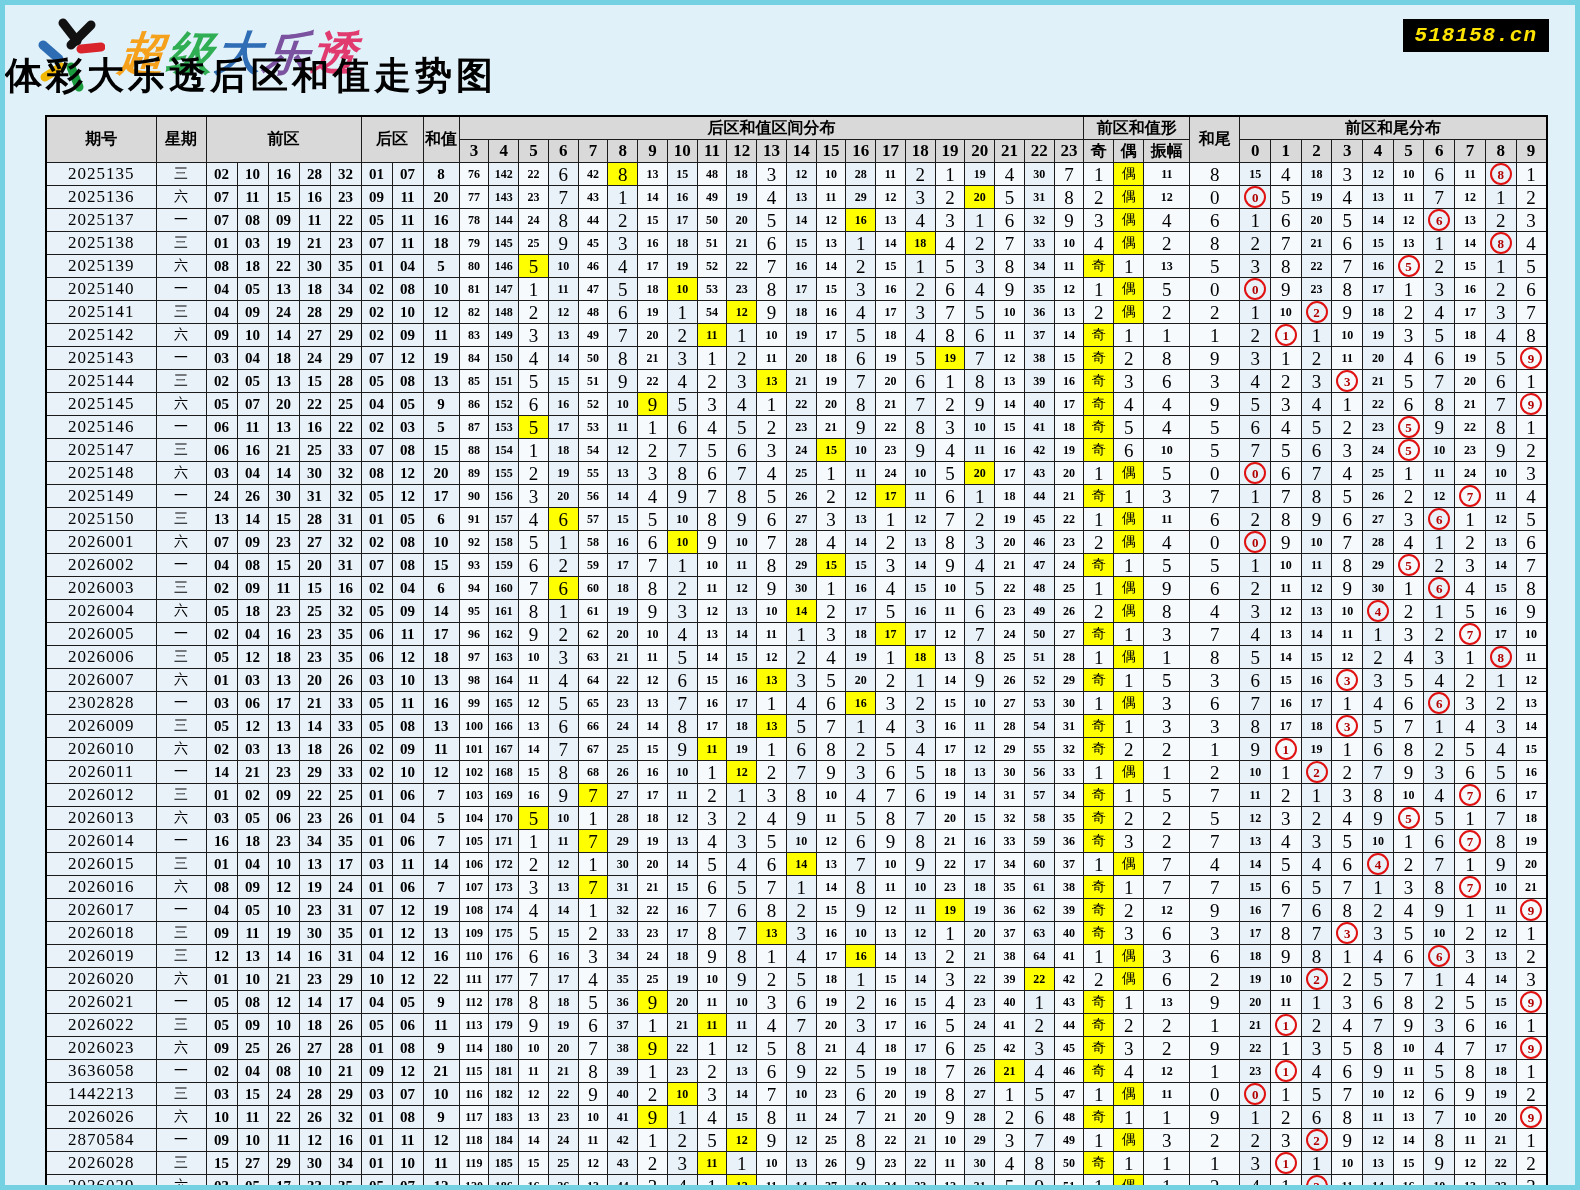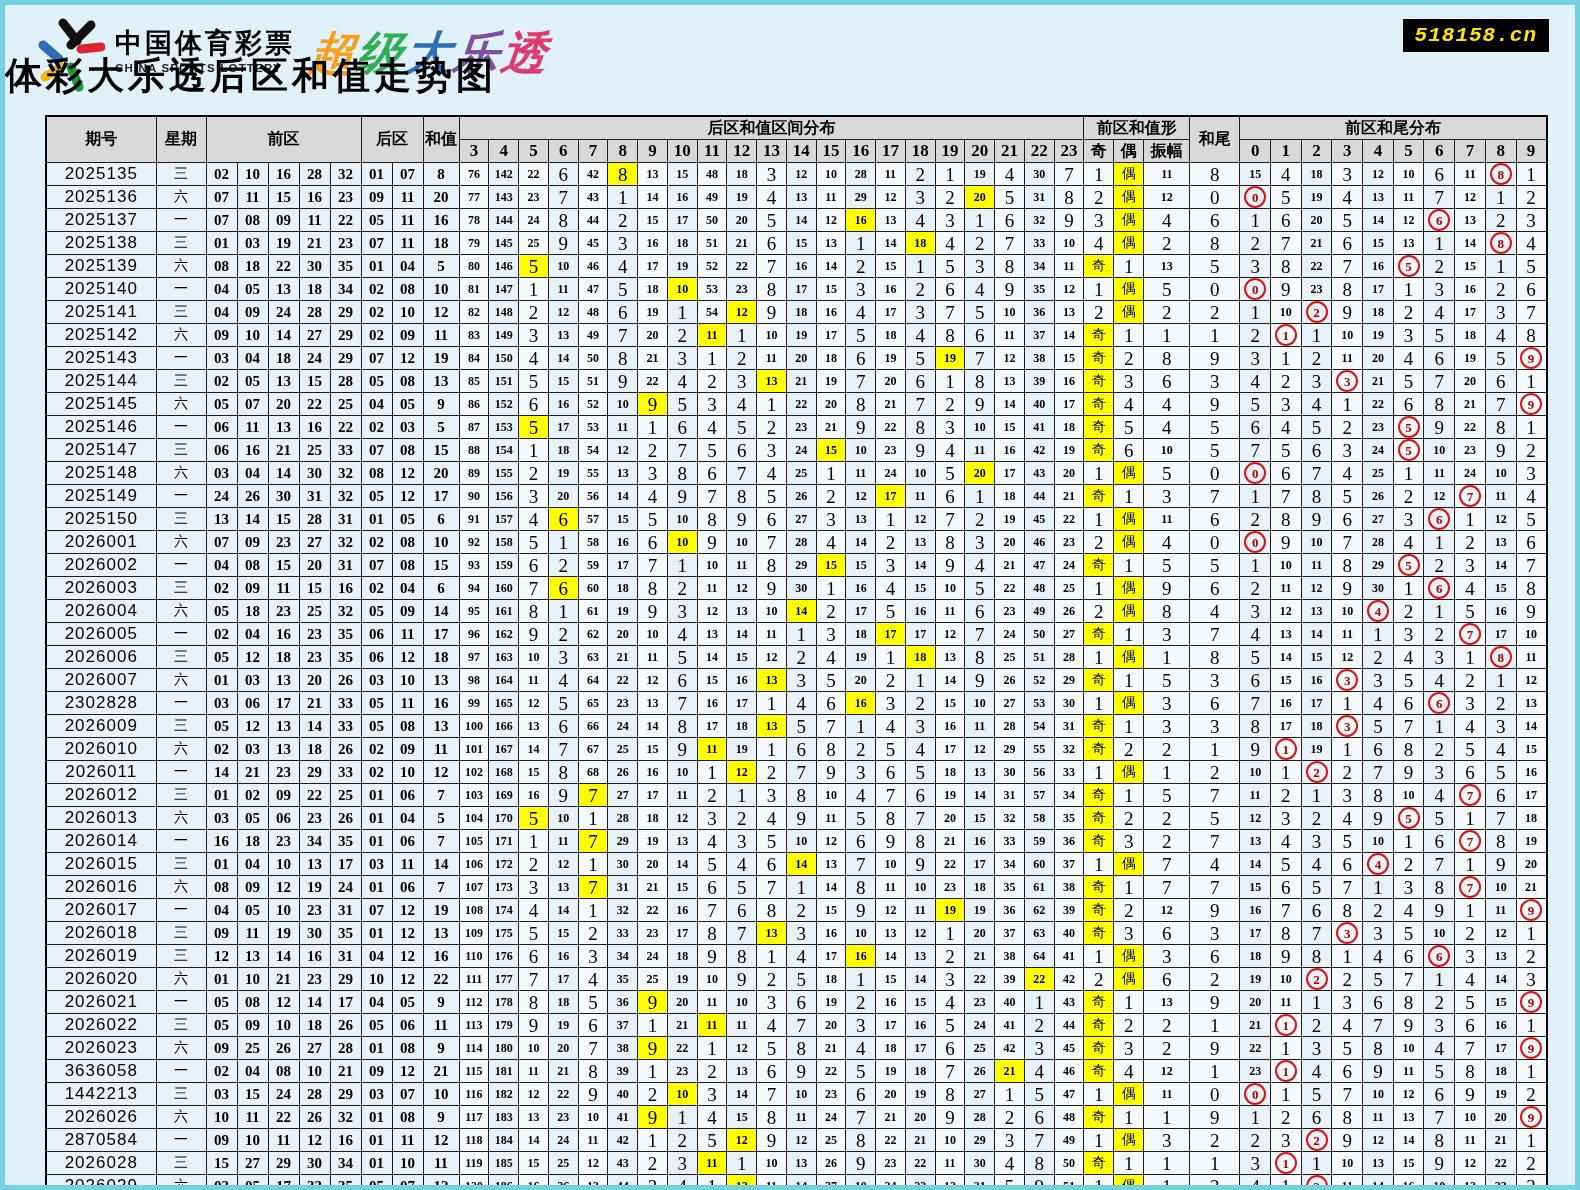--- a/index.html
+++ b/index.html
@@ -27,21 +27,21 @@
   .tbl-wrap{position:absolute;left:40px;top:110px;}
   table{border-collapse:collapse;table-layout:fixed;width:1500px;background:#fff;
     border:2px solid #000;}
   th,td{border:1px solid #1c1c1c;text-align:center;vertical-align:middle;
     padding:0;overflow:hidden;white-space:nowrap;}
   thead th{background:#d9d9d9;font-size:16px;font-weight:700;height:22px;}
   thead th.subnum{font-family:"Liberation Serif",serif;font-size:17px;}
   tbody tr{height:20px;}
   td.tA{background:#e9f2f9;}
   td.tB{background:#f6fafd;}
-  td.issue{font-family:Liberation Sans, sans-serif;font-size:17px;letter-spacing:1px;}
+  td.issue{font-family:Liberation Serif, serif;font-size:17px;letter-spacing:1px;}
   td.week{font-size:14px;}
   td.num{font-family:"Liberation Serif",serif;font-size:15px;font-weight:700;}
   td.sum{font-family:"Liberation Serif",serif;font-size:15px;font-weight:700;}
   td.big{font-family:"Liberation Serif",serif;font-size:19px;font-weight:400;line-height:1;}
   td.small{font-family:"Liberation Serif",serif;font-size:12px;font-weight:700;}
   td.hit{background:#ffff00 !important;}
   td.pchar{font-size:14px;font-weight:400;}
   .circle{display:inline-flex;align-items:center;justify-content:center;
     width:18px;height:18px;border:2px solid #e01212;border-radius:50%;
     color:#b00000;font-family:"Liberation Serif",serif;font-weight:700;font-size:13px;
@@ -54,24 +54,20 @@
   <svg class="logo-mark" viewBox="0 0 72 86">
     <g stroke-linecap="round">
       <line x1="30" y1="8" x2="44" y2="26" stroke="#111" stroke-width="9"></line>
       <line x1="38" y1="30" x2="58" y2="10" stroke="#111" stroke-width="9"></line>
       <line x1="48" y1="34" x2="68" y2="32" stroke="#d8242a" stroke-width="9"></line>
       <line x1="10" y1="30" x2="26" y2="44" stroke="#2e6db4" stroke-width="9"></line>
       <line x1="12" y1="62" x2="28" y2="52" stroke="#f2b705" stroke-width="9"></line>
       <line x1="38" y1="52" x2="46" y2="72" stroke="#199b3e" stroke-width="9"></line>
     </g>
   </svg>
-  <div class="logo-txt">
-    <div class="logo-cn">中国体育彩票</div>
-    <div class="logo-en">CHINA SPORTS LOTTERY</div>
-  </div>
   <div class="logo-product"><span style="color: rgb(245, 161, 28);">超</span><span style="color: rgb(47, 174, 84);">级</span><span style="color: rgb(47, 109, 181);">大</span><span style="color: rgb(122, 82, 160);">乐</span><span style="color: rgb(225, 58, 110);">透</span></div>
 </div>
 
 <div class="page-title">体彩大乐透后区和值走势图</div>
 
 <div class="watermark">518158.cn</div>
 
 <div class="tbl-wrap">
   <table>
     <colgroup>

